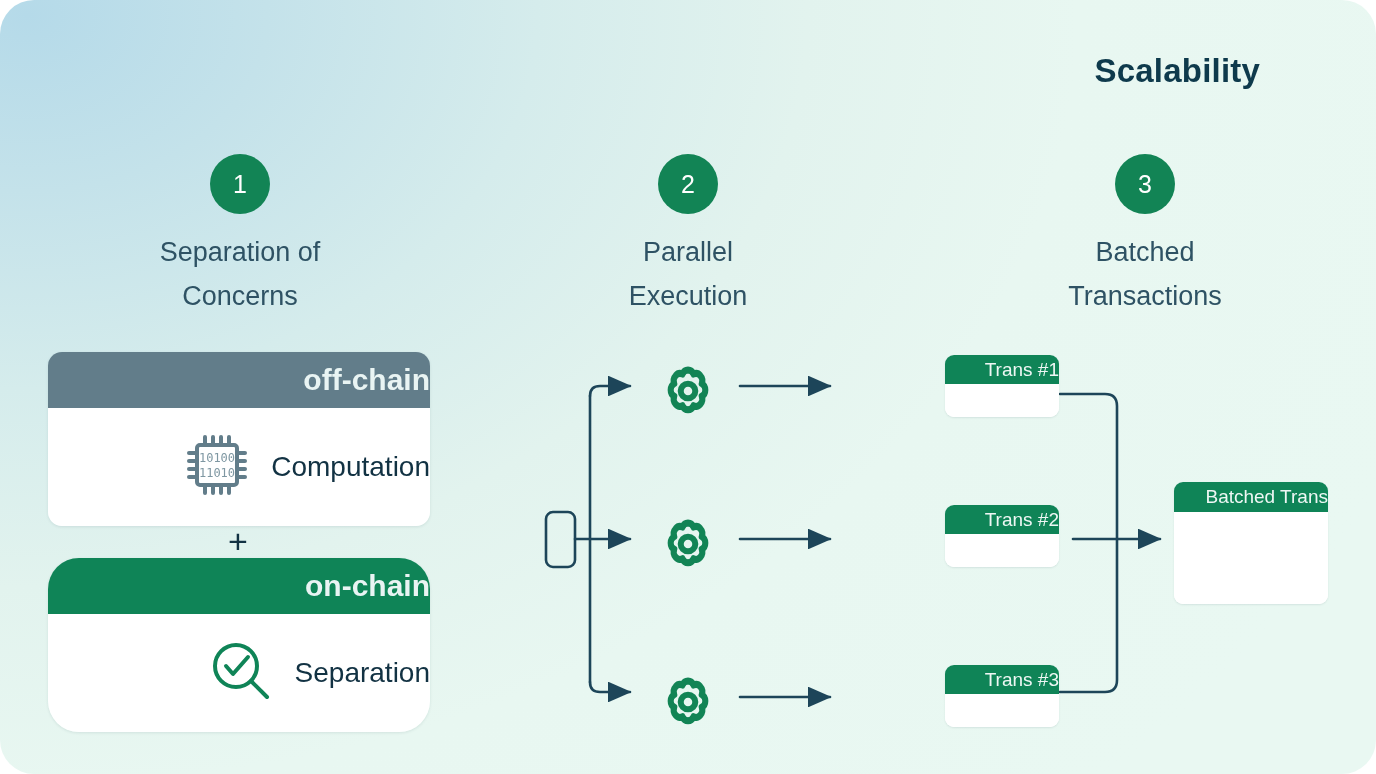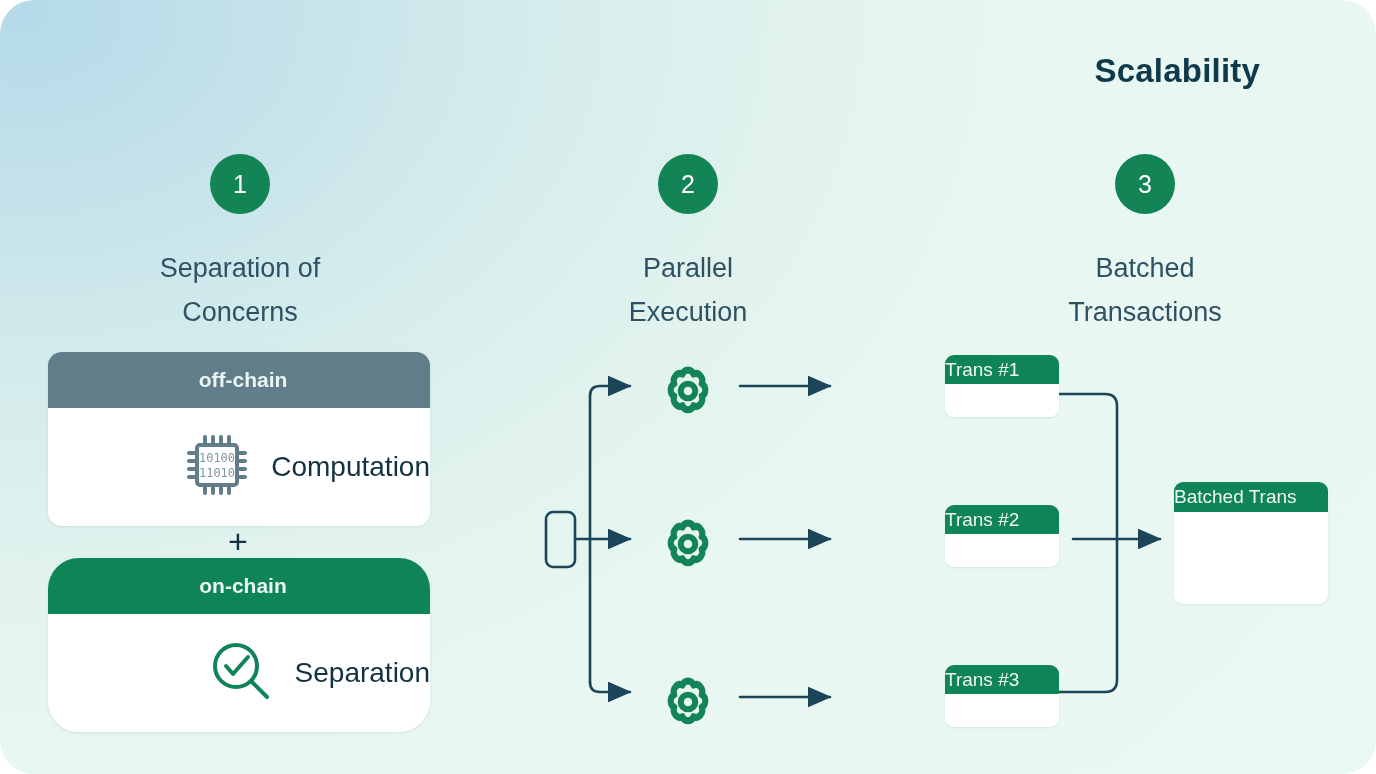--- a/index.html
+++ b/index.html
@@ -48,39 +48,39 @@
     height: 60px;
     border-radius: 50%;
     background: #128455;
     color: #ffffff;
     font-size: 25px;
     line-height: 60px;
     text-align: center;
     margin: 0 auto;
   }
   .col-label {
-    margin-top: 32px;
+    margin-top: 16px;
     font-size: 27px;
     line-height: 44px;
     color: #2e5264;
     white-space: pre-line;
   }
 
   
   .card {
     position: absolute;
     border-radius: 14px;
     overflow: hidden;
     box-shadow: 0 1px 3px rgba(20,60,70,0.10);
   }
   .card-head {
     height: 56px;
     line-height: 56px;
-    text-align: center;
-    font-size: 21px;
+    text-align: right;
+    font-size: 30px;
     font-weight: bold;
     color: #e9f4f3;
     padding-left: 8px;
   }
   .card-head.offchain { background: #627d8a; }
   .card-head.onchain  { background: #0f8457; }
   .card-body {
     background: #ffffff;
     height: 118px;
     display: flex;
@@ -121,21 +121,21 @@
   .tx {
     position: absolute;
     border-radius: 9px;
     overflow: hidden;
     background: #ffffff;
     box-shadow: 0 1px 2px rgba(20,60,70,0.10);
   }
   .tx-head {
     background: #0f8457;
     color: #eef7f4;
-    text-align: left;
+    text-align: right;
     font-size: 19px;
   }
   .tx-body { background: #ffffff; }
 
   .tx-small { width: 114px; height: 62px; }
   .tx-small .tx-head { height: 29px; line-height: 29px; }
   .tx-small .tx-body { height: 33px; }
 
   .tx-big { width: 154px; height: 122px; }
   .tx-big .tx-head { height: 30px; line-height: 30px; font-size: 19px; }

